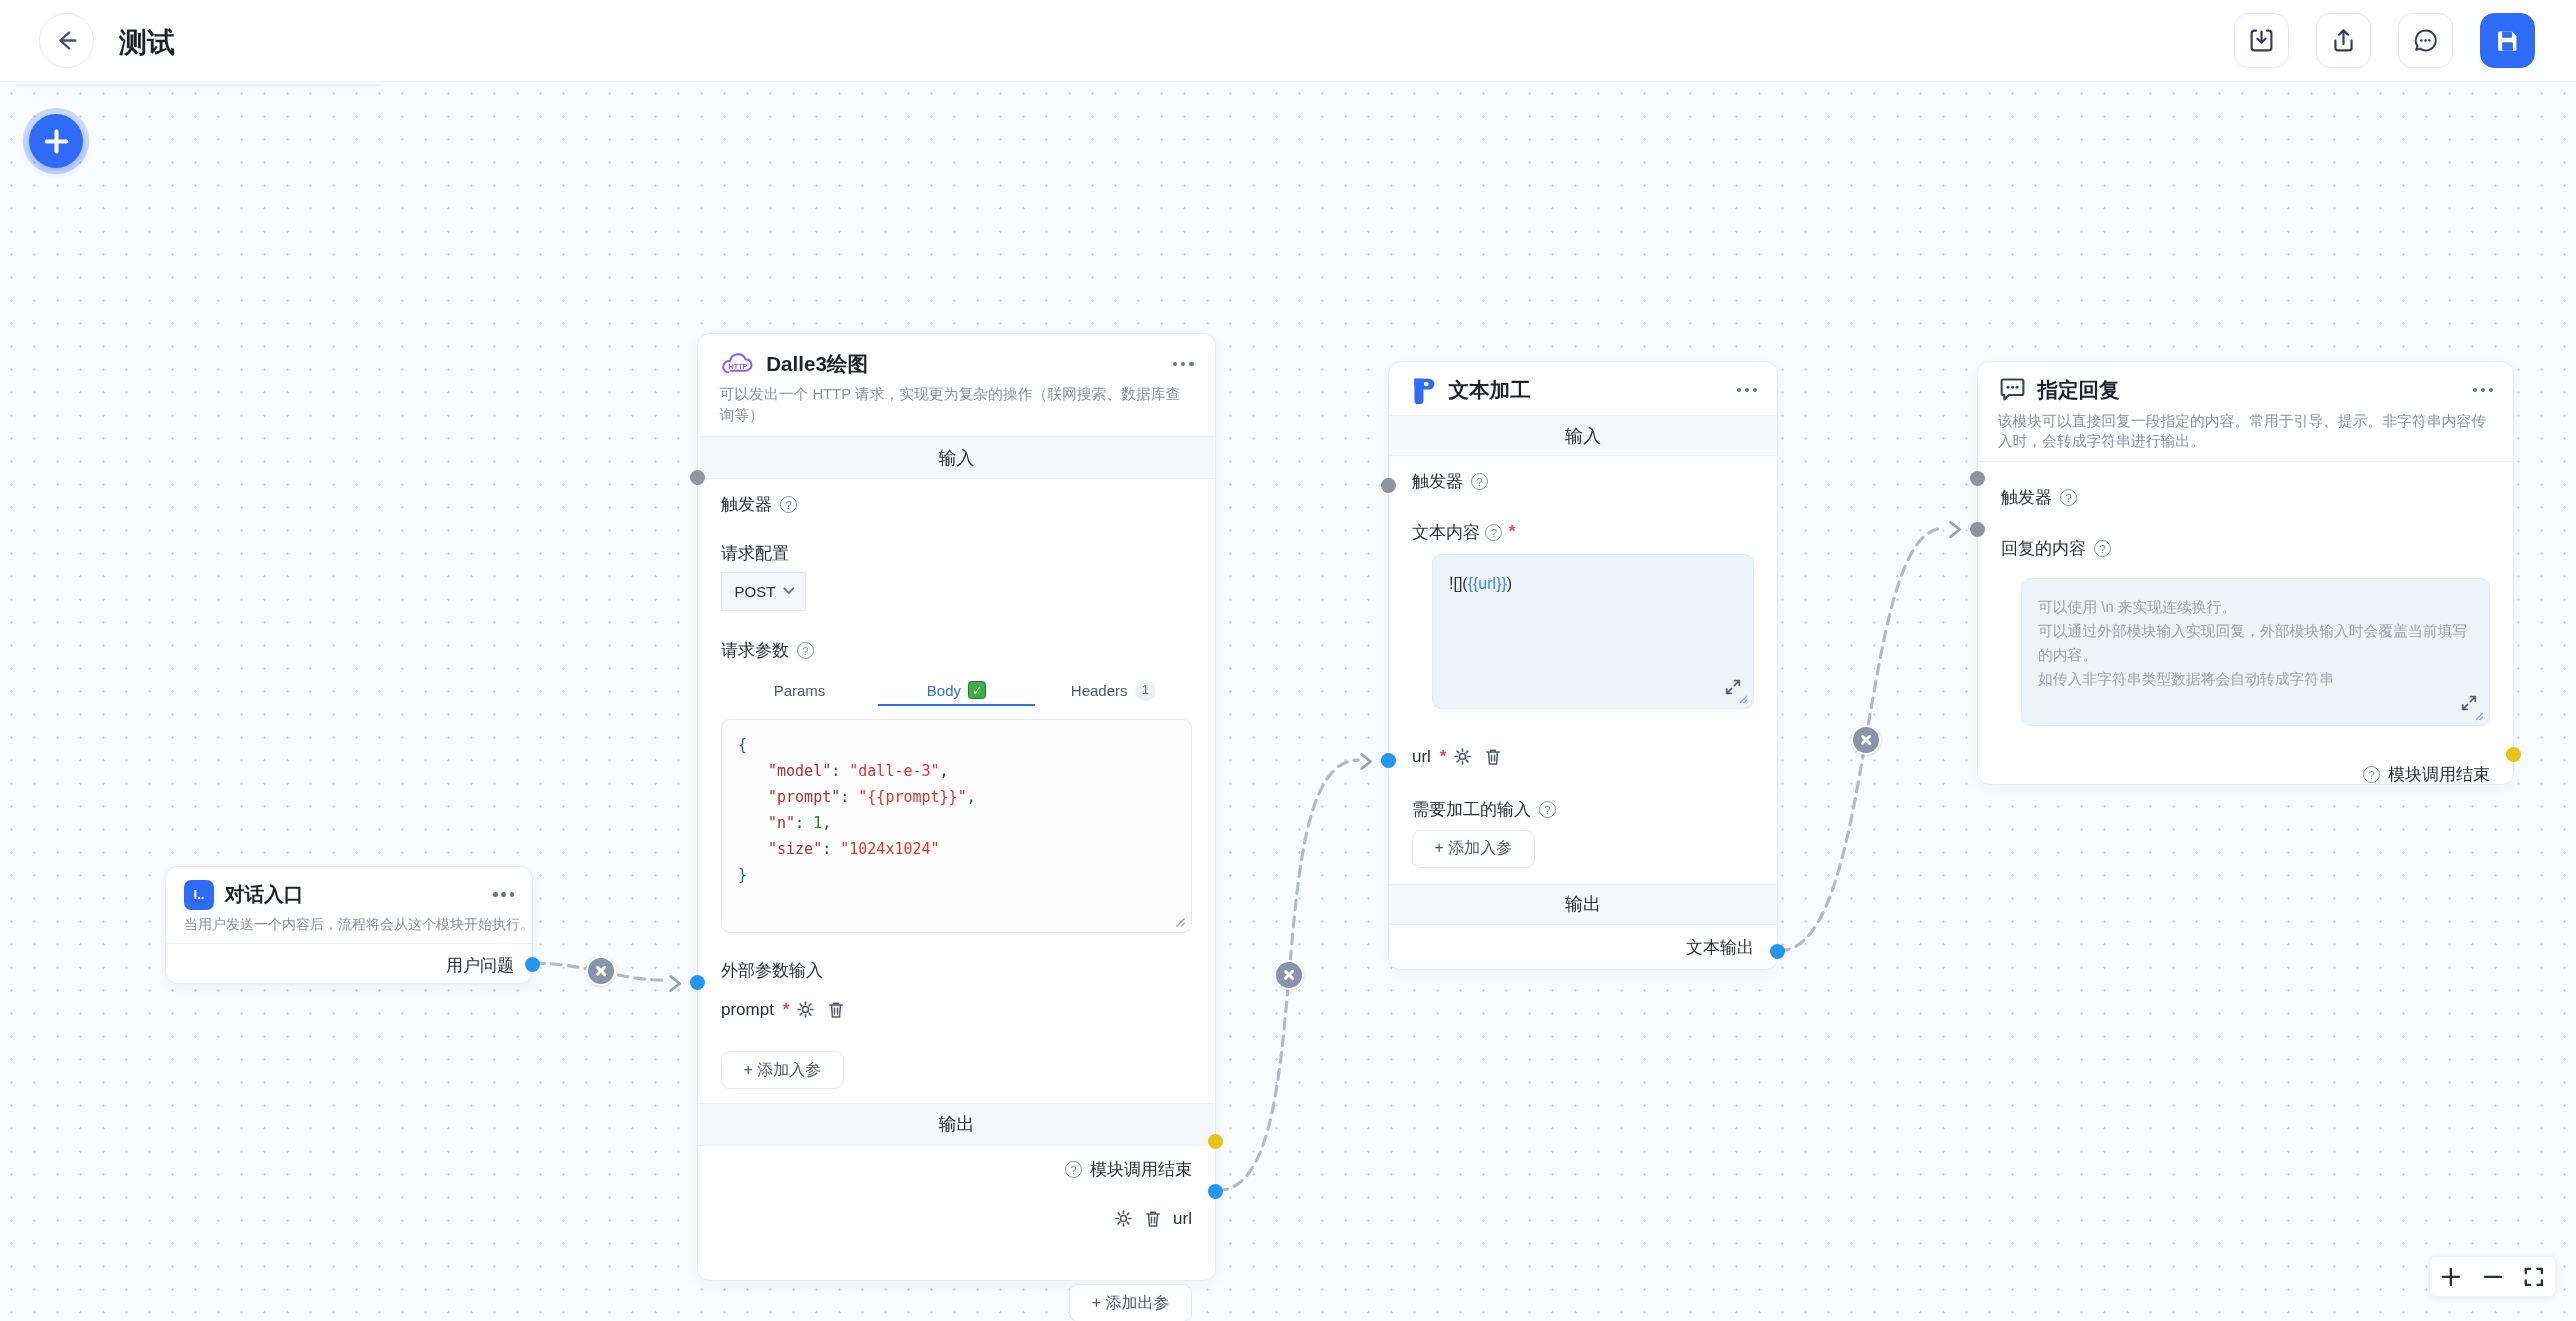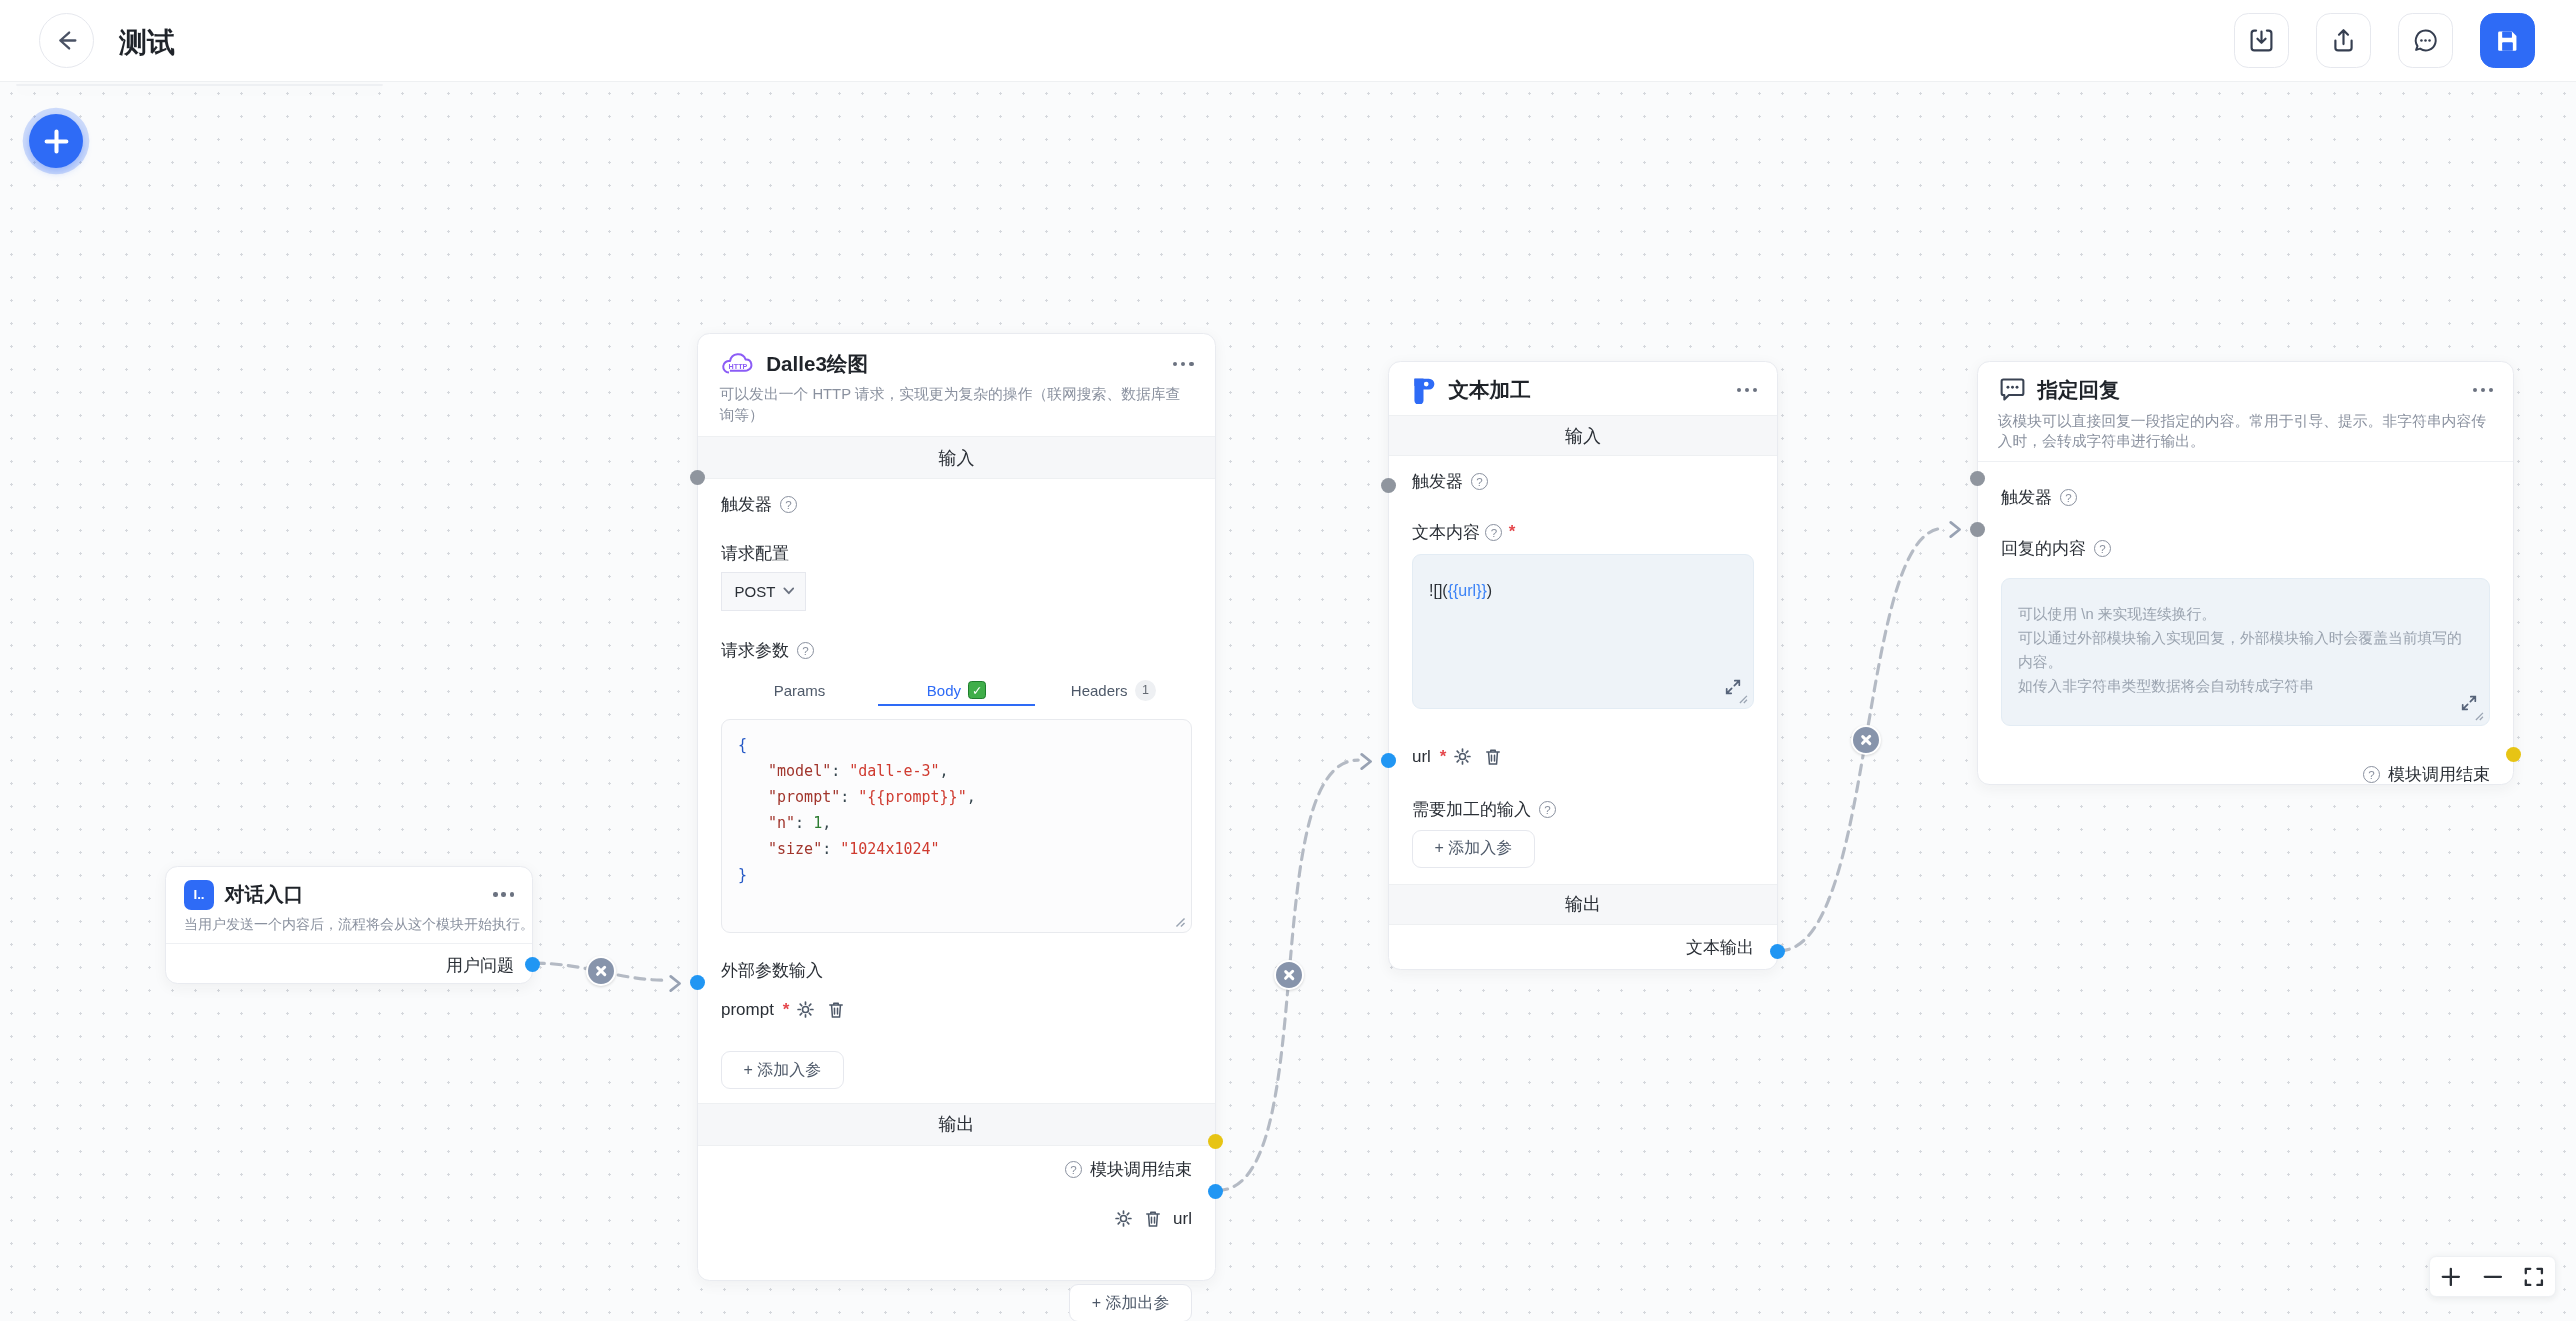--- a/index.html
+++ b/index.html
@@ -94,21 +94,21 @@
   .badge { min-width:21.5px; height:21.5px; border-radius:10.7px; background:#eef0f3; color:#646a73;
     font-size:12.5px; display:inline-flex; align-items:center; justify-content:center; padding:0 5.4px; }
 
   .codeblock { position:relative; border:0.9px solid #e8eaee; border-radius:9px; background:#fcfcfd;
     padding:12.5px 16px; font-family:"DejaVu Sans Mono","Liberation Mono",monospace; font-size:15px; line-height:26px; }
   .cl.ind { padding-left:30px; }
   .c-br { color:#2458c5; } .c-key { color:#a1352c; } .c-str { color:#cf3a2f; }
   .c-num { color:#2e7d32; } .c-pun { color:#37474f; }
 
   .textbox { position:relative; background:#eef3f8; border:0.9px solid #e3ecf4; border-radius:9px;
-    padding:23px 16px; font-size:16px; line-height:25px; color:#2a2f36; }
+    padding:16px 16px; font-size:16px; line-height:25px; color:#2a2f36;margin-left:20px; }
   .textbox .ph { color:#9aa3af; font-size:14.8px; line-height:24px; }
   .tvar { color:#3b82f6; }
   .corner-resize { position:absolute; right:4.5px; bottom:3.6px; }
   .corner-expand { position:absolute; right:10.7px; bottom:12.5px; cursor:pointer; }
 
   .icon-sq { width:30px; height:30px; border-radius:7.2px; background:#2e6bf6; color:#fff; font-weight:700;
     font-size:13.4px; display:flex; align-items:center; justify-content:center; flex:0 0 auto; }
 
   .zoombar { position:absolute; left:2429px; top:1174px; width:127px; height:41px; background:#fff;
     border-radius:7.2px; border:0.9px solid #eef0f3; box-shadow:0 1.8px 7.2px rgba(31,35,41,.08);

